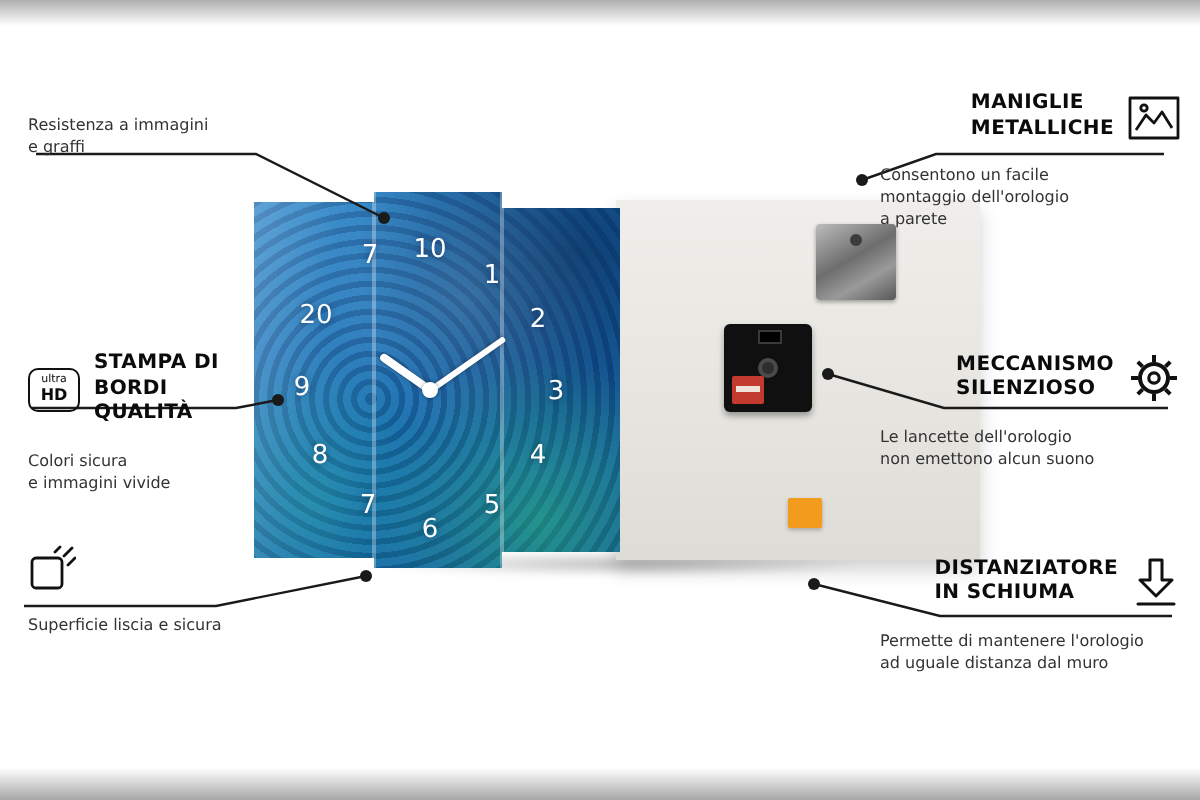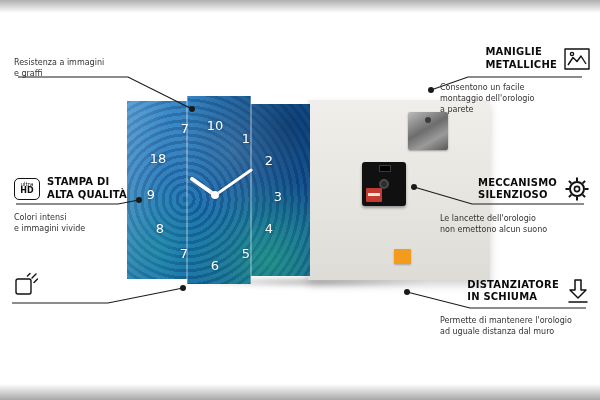--- a/index.html
+++ b/index.html
@@ -109,21 +109,21 @@
     <span class="num pos-12">10</span>
     <span class="num pos-1">1</span>
     <span class="num pos-2">2</span>
     <span class="num pos-3">3</span>
     <span class="num pos-4">4</span>
     <span class="num pos-5">5</span>
     <span class="num pos-6">6</span>
     <span class="num pos-7">7</span>
     <span class="num pos-8">8</span>
     <span class="num pos-9">9</span>
-    <span class="num pos-10">18</span>
+    <span class="num pos-10">20</span>
     <span class="num pos-11">7</span>
     <div class="hand hour"></div>
     <div class="hand minute"></div>
     <div class="hub"></div>
   </div>
 
   <svg class="connectors" viewBox="0 0 600 400">
     <g fill="none" stroke="#1a1a1a" stroke-width="1.2">
       <polyline points="18,77 128,77 192,109"></polyline>
       <polyline points="16,204 118,204 139,200"></polyline>
@@ -147,35 +147,36 @@
 e graffi</div>
   </div>
 
   <div class="callout c-left" id="c-stampa">
     <div class="t-row">
       <div class="uhd icon">
         <span class="uhd-top">ultra</span>
         <span class="uhd-bottom">HD</span>
       </div>
       <div class="f-title">STAMPA DI
-ALTA QUALITÀ</div>
-    </div>
-    <div class="f-desc">Colori intensi
+BORDI QUALITÀ</div>
+    </div>
+    <div class="f-desc">Colori sicura
 e immagini vivide</div>
   </div>
 
   <div class="callout c-left" id="c-bordi">
     <div class="t-row">
       <svg class="icon" width="24" height="24" viewBox="0 0 24 24">
         <g fill="none" stroke="#111" stroke-width="1.4" stroke-linecap="round">
           <rect x="2" y="7" width="15" height="15" rx="2"></rect>
           <path d="M18 6 L22 2 M20 10.5 L23.5 7 M13.5 4 L16 1.5"></path>
         </g>
       </svg>
     </div>
+    <div class="f-desc">Superficie liscia e sicura</div>
   </div>
 
   <div class="callout c-right" id="c-maniglie">
     <div class="t-row">
       <svg class="icon" width="26" height="22" viewBox="0 0 26 22">
         <g fill="none" stroke="#111" stroke-width="1.4" stroke-linejoin="round">
           <rect x="1" y="1" width="24" height="20"></rect>
           <polyline points="4,17 9,9.5 13,13.5 17,8 22,16"></polyline>
           <circle cx="8" cy="6" r="1.6"></circle>
         </g>

